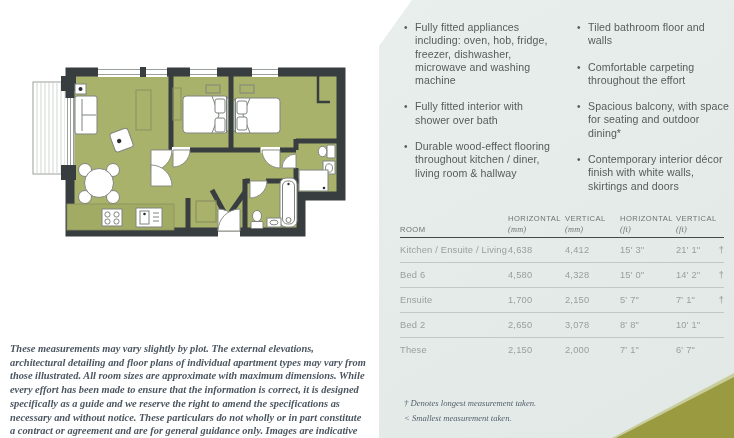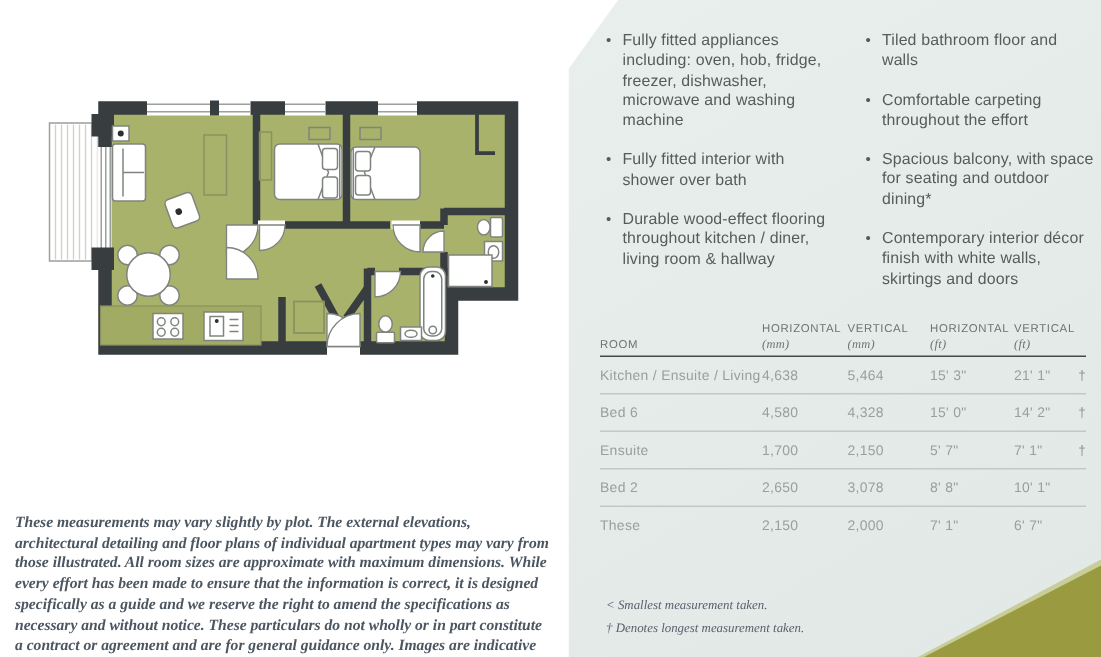--- a/index.html
+++ b/index.html
@@ -251,21 +251,21 @@
       <div>
         <div class="hcell">VERTICAL</div>
         <div class="hunit">(ft)</div>
       </div>
       <div></div>
     </div>
 
     <div class="trow tdata">
       <div>Kitchen / Ensuite / Living</div>
       <div>4,638</div>
-      <div>5,464</div>
+      <div>4,412</div>
       <div>15' 3"</div>
       <div>21' 1"</div>
       <div class="notecell">†</div>
     </div>
     <div class="trow tdata">
       <div>Bed 6</div>
       <div>4,580</div>
       <div>4,328</div>
       <div>15' 0"</div>
       <div>14' 2"</div>
@@ -291,19 +291,19 @@
       <div>These</div>
       <div>2,150</div>
       <div>2,000</div>
       <div>7' 1"</div>
       <div>6' 7"</div>
       <div class="notecell"></div>
     </div>
   </div>
 
   <div class="footnotes">
+    <div>† Denotes longest measurement taken.</div>
     <div>&lt; Smallest measurement taken.</div>
-    <div>† Denotes longest measurement taken.</div>
   </div>
 
   <div class="disclaimer">These measurements may vary slightly by plot. The external elevations, architectural detailing and floor plans of individual apartment types may vary from those illustrated. All room sizes are approximate with maximum dimensions. While every effort has been made to ensure that the information is correct, it is designed specifically as a guide and we reserve the right to amend the specifications as necessary and without notice. These particulars do not wholly or in part constitute a contract or agreement and are for general guidance only. Images are indicative only.</div>
 
 </div>
 
 </body></html>

